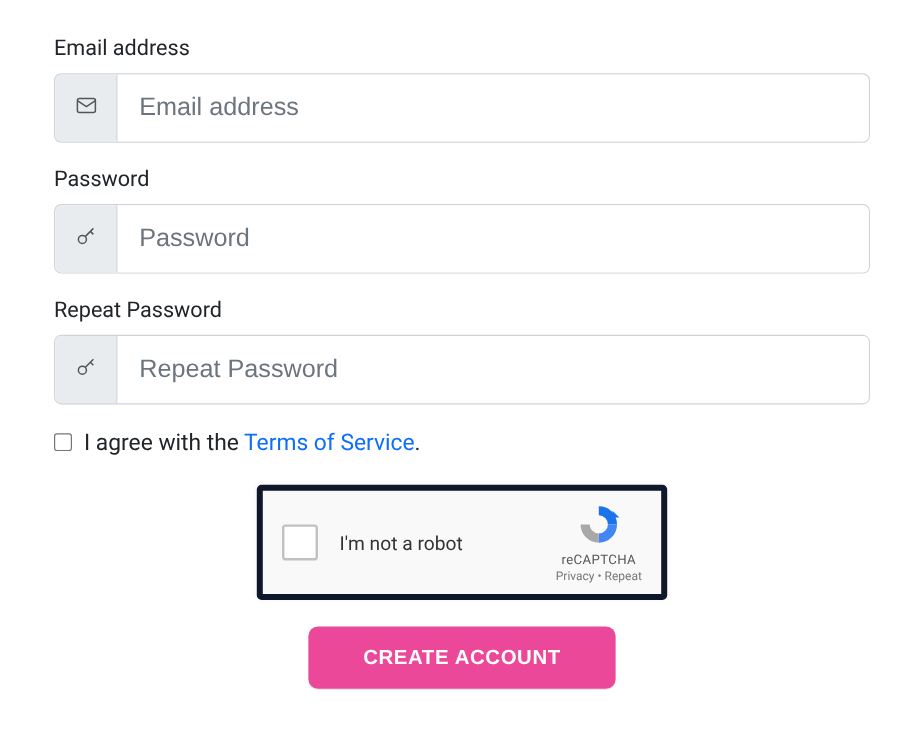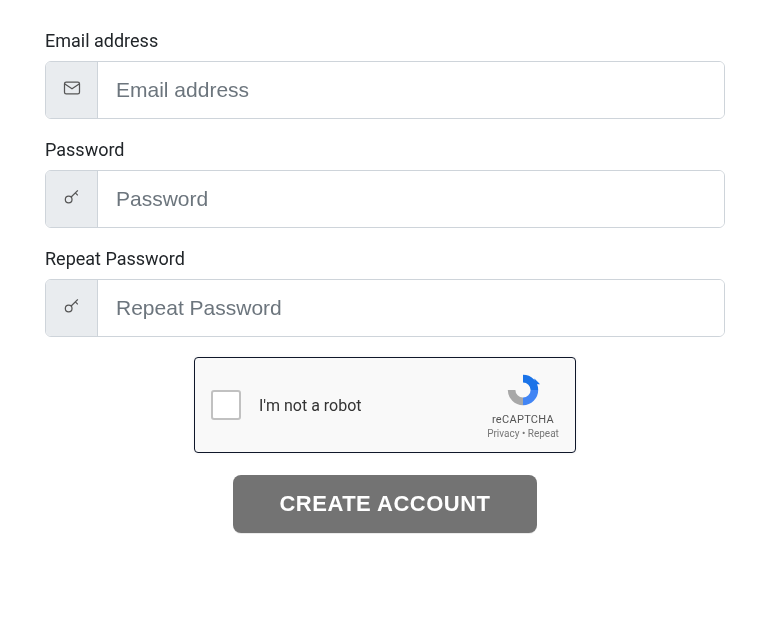--- a/index.html
+++ b/index.html
@@ -70,23 +70,23 @@
     .checkbox-row a {
       color: #0d6efd;
       text-decoration: none;
     }
     .recaptcha-wrap {
       display: flex;
       justify-content: center;
       margin-bottom: 22px;
     }
     .recaptcha-box {
-      width: 382px;
+      width: 342px;
       height: 96px;
-      border: 1px solid #0f172a;
+      border: 5px solid #0f172a;
       border-radius: 4px;
       background: #f9f9f9;
       display: flex;
       align-items: center;
       padding: 0 12px 0 16px;
       box-shadow: 0 0 4px rgba(0,0,0,0.05);
     }
     .recaptcha-check {
       width: 30px;
       height: 30px;
@@ -118,26 +118,26 @@
     .recaptcha-links {
       font-size: 10px;
       color: #777;
       margin-top: 2px;
     }
     .submit-wrap {
       display: flex;
       justify-content: center;
     }
     .submit-btn {
-      background: #737373;
+      background: #ec4899;
       color: #fff;
       border: none;
       border-radius: 8px;
       padding: 16px 46px;
-      font-size: 22px;
+      font-size: 17px;
       font-weight: 700;
       letter-spacing: 0.5px;
       cursor: pointer;
       box-shadow: 0 1px 0 rgba(0,0,0,0.08);
     }
   </style>
 </head>
 <body>
 
 <form>
@@ -180,20 +180,26 @@
           <svg viewBox="0 0 24 24">
               <circle cx="8" cy="15" r="4"></circle>
               <path d="M11 12l8-8M16 7l3 3"></path>
             </svg>
         </span>
       </div>
       <input type="password" class="text-input" placeholder="Repeat Password" style="">
     </div>
   </div>
 
+  <div class="checkbox-row">
+    <input type="checkbox" style="">
+    <span>
+      <span>I agree with the </span><a href="#">Terms of Service</a><span>.</span>
+    </span>
+  </div>
 
   <div class="recaptcha-wrap">
     <div class="recaptcha-box">
       <div class="recaptcha-check"></div>
       <div class="recaptcha-label">I'm not a robot</div>
       <div class="recaptcha-right">
         <div class="recaptcha-logo">
           <svg viewBox="0 0 40 40">
             <path d="M20 4 A16 16 0 0 1 36 20 L28 20 A8 8 0 0 0 20 12 Z" fill="#1a73e8"></path>
             <path d="M36 20 A16 16 0 0 1 20 36 L20 28 A8 8 0 0 0 28 20 Z" fill="#4285f4"></path>

